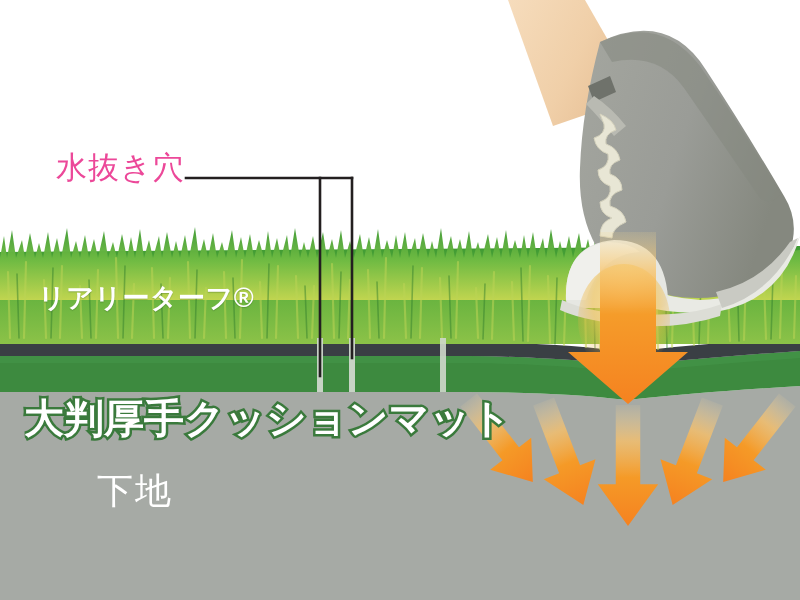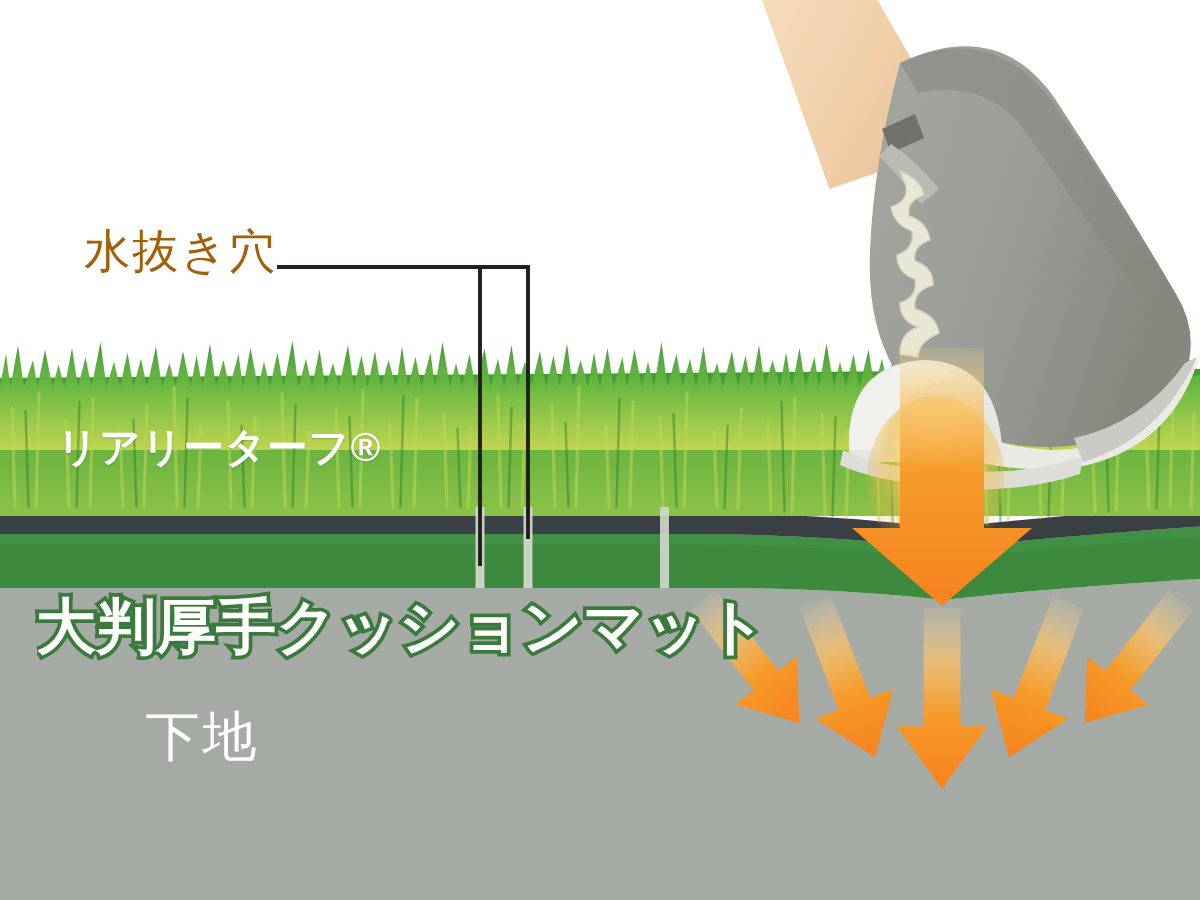--- a/index.html
+++ b/index.html
@@ -29,21 +29,21 @@
     position: absolute;
     white-space: nowrap;
     line-height: 1;
     user-select: none;
   }
   
   #label-drain-hole {
     left: 56px;
     top: 152px;
     font-size: 31px;
-    color: #a16207;
+    color: #ec4899;
     letter-spacing: 1px;
     font-weight: 500;
   }
   
   #label-turf {
     left: 38px;
     top: 285px;
     font-size: 27px;
     color: #ffffff;
     font-weight: 700;

